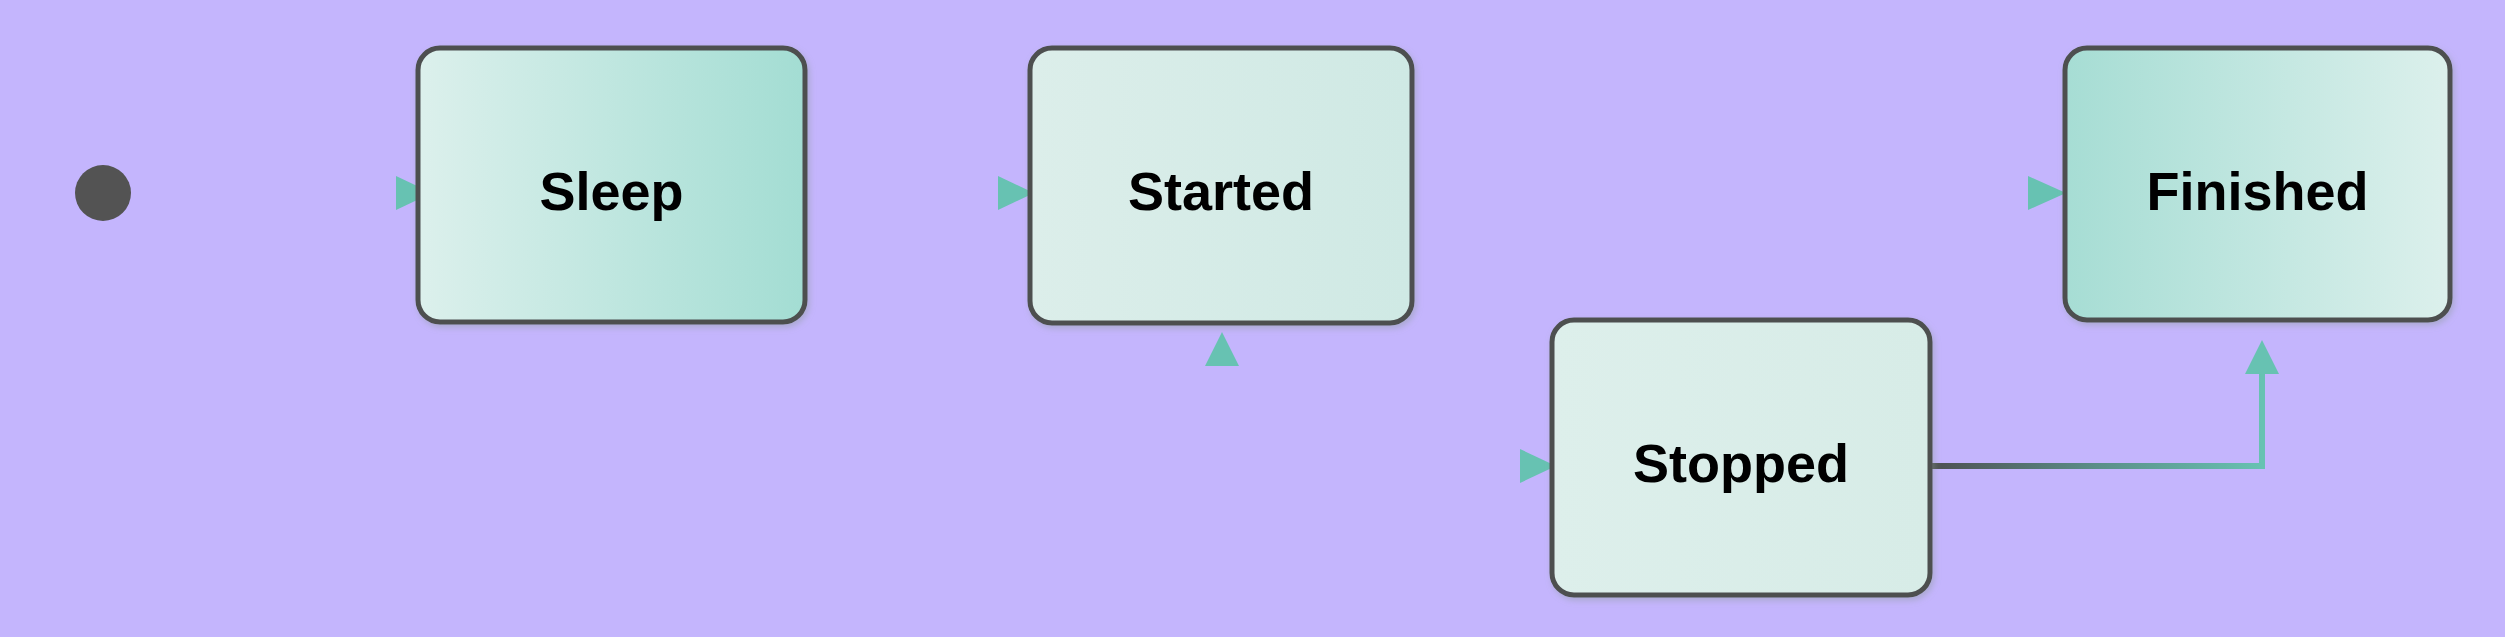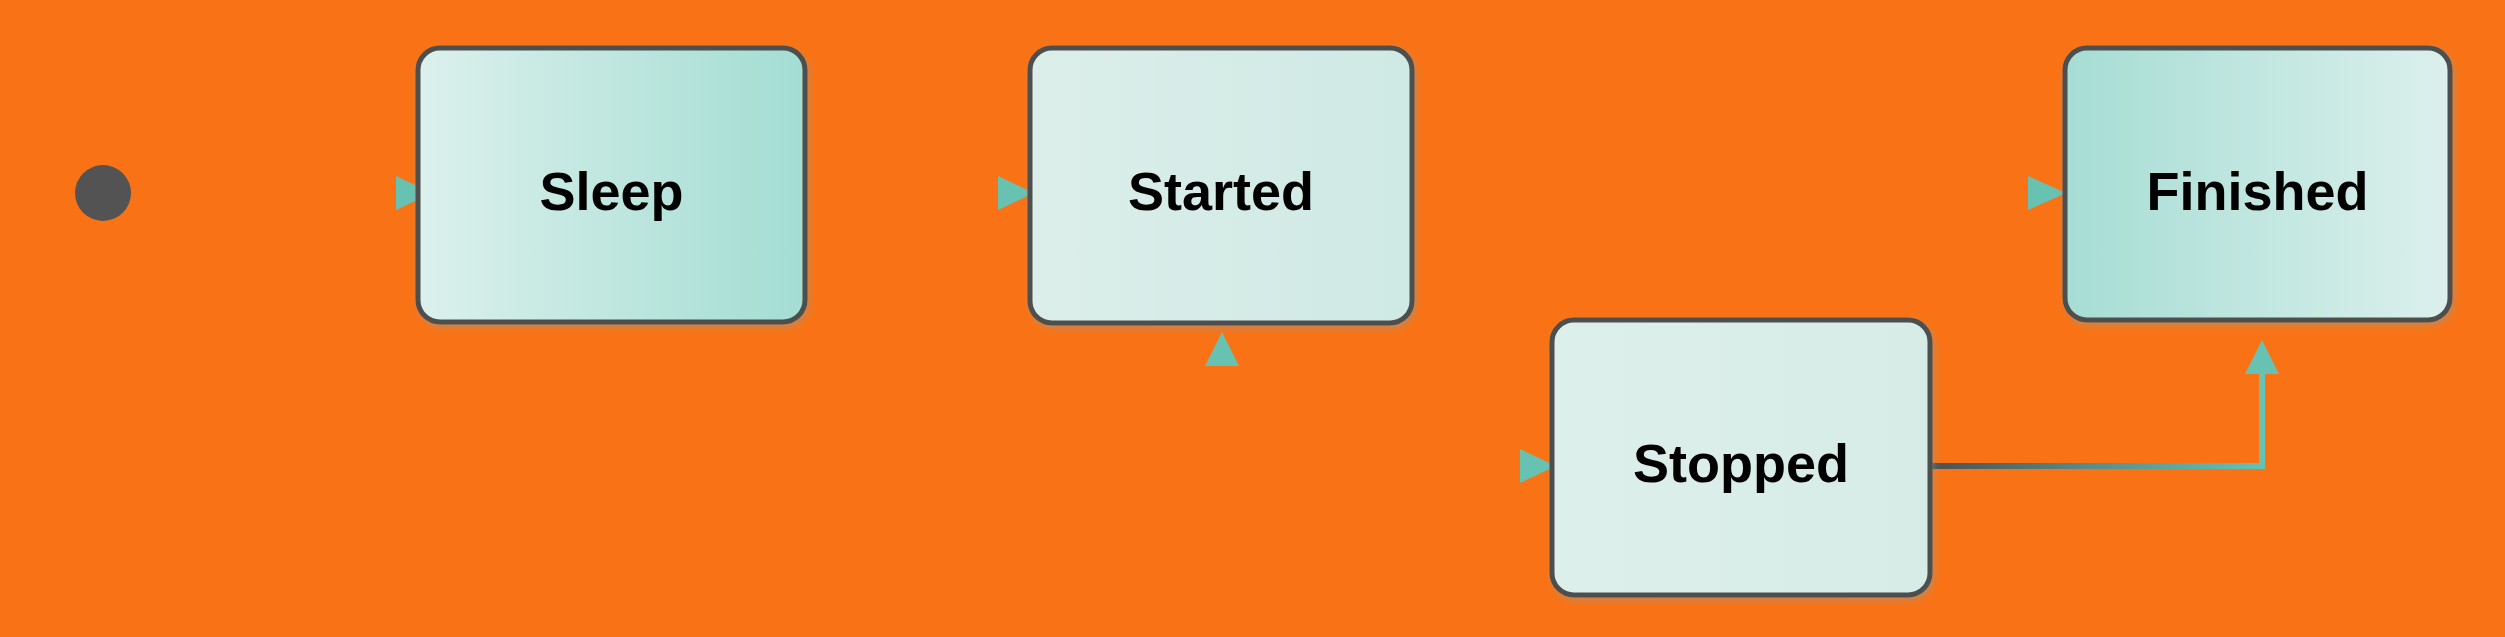--- a/index.html
+++ b/index.html
@@ -7,21 +7,21 @@
     padding: 0;
     background: #ffffff;
   }
   body {
     font-family: "Liberation Sans", sans-serif;
   }
   #diagram-canvas {
     position: relative;
     width: 2505px;
     height: 637px;
-    background: #f97316;
+    background: #c4b5fd;
     overflow: hidden;
   }
   #diagram-svg {
     position: absolute;
     top: 0;
     left: 0;
     width: 2505px;
     height: 637px;
   }
   .state-label {

